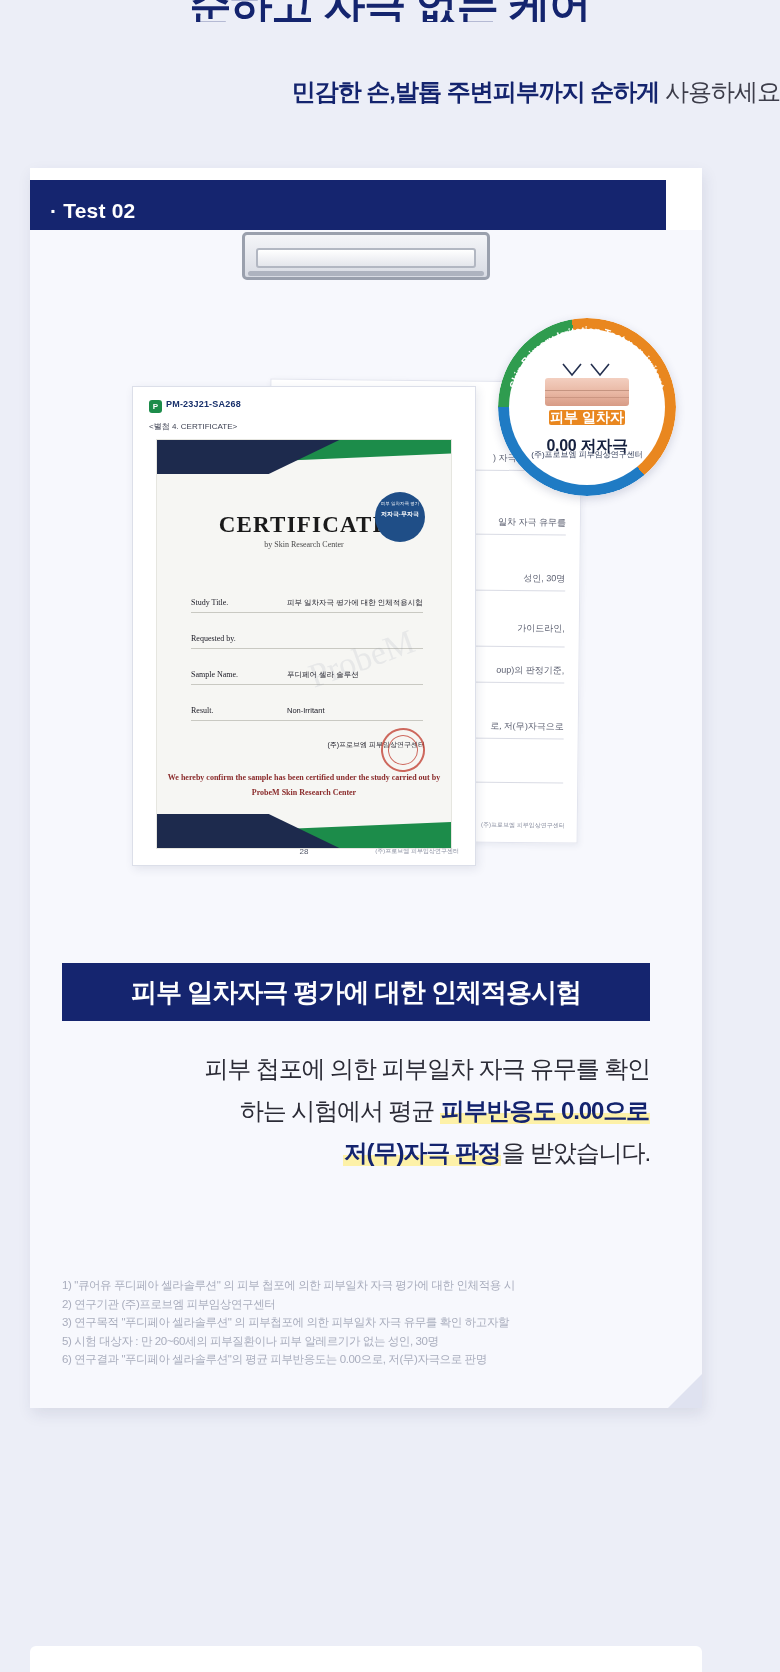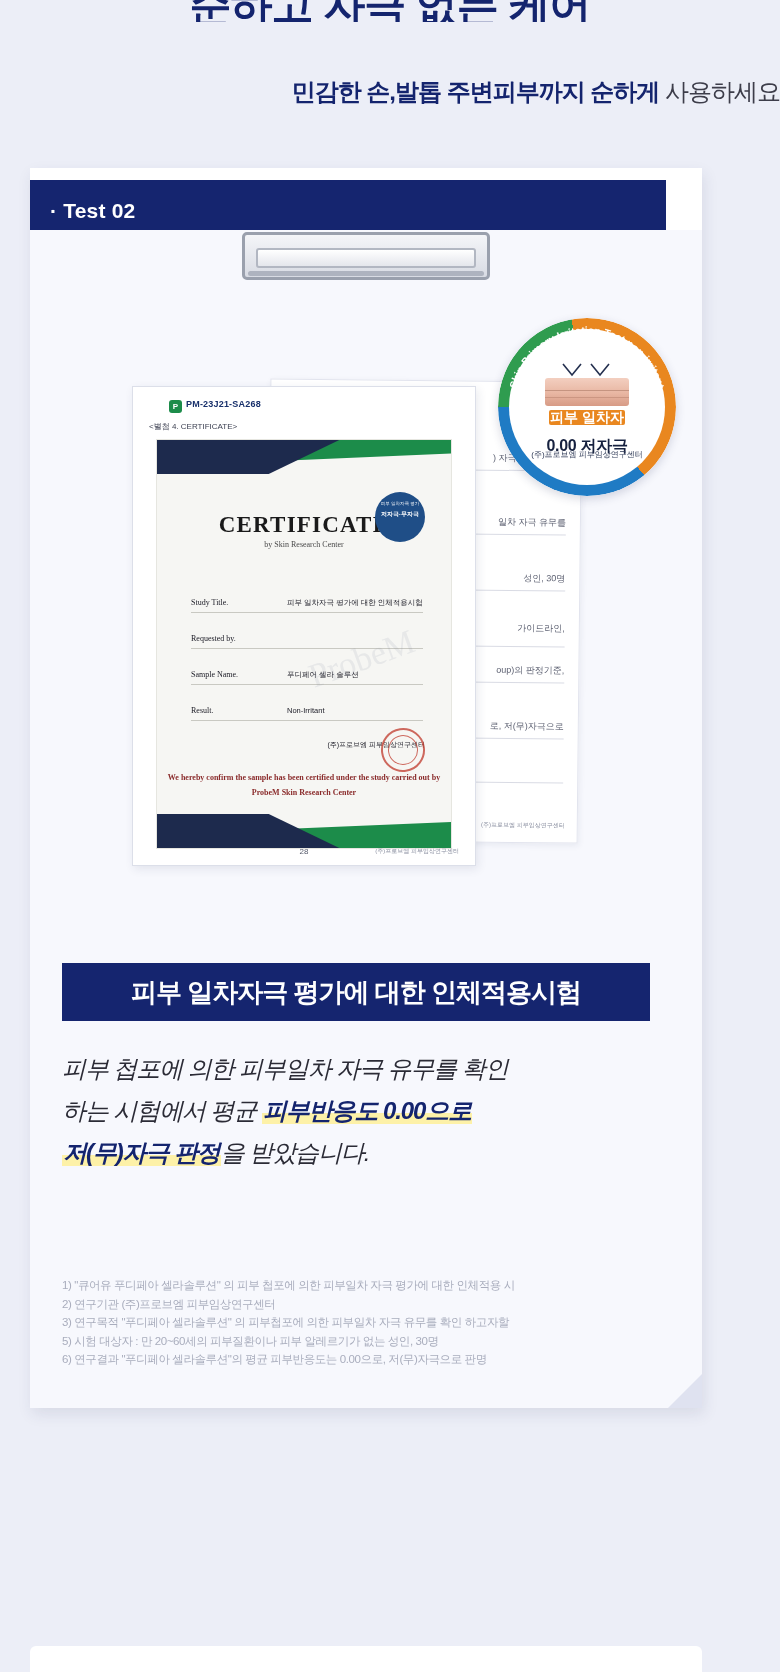--- a/index.html
+++ b/index.html
@@ -160,21 +160,20 @@
     box-shadow: 2px 3px 9px rgba(40,45,90,.10);
     overflow: hidden;
   }
   .doc-code {
     position: absolute;
     left: 16px; top: 12px;
     font-size: 9px;
     font-weight: bold;
     color: #18306b;
     letter-spacing: .2px;
-    margin-left: 20px;
   }
   .doc-code .badge {
     display: inline-block;
     width: 13px; height: 13px;
     border-radius: 3px;
     background: #1c8c4a;
     color: #fff;
     text-align: center;
     line-height: 13px;
     font-size: 8px;
@@ -454,26 +453,25 @@
     line-height: 58px;
     letter-spacing: -1px;
   }
 
   
   .desc {
     position: absolute;
     left: 62px;
     top: 1048px;
     width: 588px;
-    text-align: left;
+    text-align: right;
     font-size: 24px;
     line-height: 42px;
     color: #2b2b36;
     letter-spacing: -1.1px;
-    font-style: italic;
   }
   .desc .hl {
     font-weight: bold;
     color: #14246e;
     background: linear-gradient(transparent 58%, #fdf1a8 58%);
     padding: 0 1px;
   }
 
   
   .notes {
@@ -526,21 +524,21 @@
     <div class="txt" style="top:70px;">) 자극 평가에 대한</div>
     <div class="line" style="top:152px;"></div>
     <div class="txt" style="top:134px;">일차 자극 유무를</div>
     <div class="line" style="top:208px;"></div>
     <div class="txt" style="top:190px;">성인, 30명</div>
     <div class="line" style="top:264px;"></div>
     <div class="txt" style="top:240px;">가이드라인,</div>
     <div class="line" style="top:300px;"></div>
     <div class="txt" style="top:282px;">oup)의 판정기준,</div>
     <div class="line" style="top:356px;"></div>
-    <div class="txt" style="top:338px;">로, 저(무)자극으로</div>
+    <div class="txt" style="top:338px;font-family:Liberation Serif, serif;">로, 저(무)자극으로</div>
     <div class="line" style="top:400px;"></div>
     <div class="txt" style="right:12px; bottom:12px; font-size:6px; color:#8a8fa0;">(주)프로브엠 피부임상연구센터</div>
   </div>
 
   <div class="sheet-front">
     <div class="doc-code">
       <span class="badge">P</span><span>PM-23J21-SA268</span>
     </div>
     <div class="doc-sub">&lt;별첨 4. CERTIFICATE&gt;</div>
 

